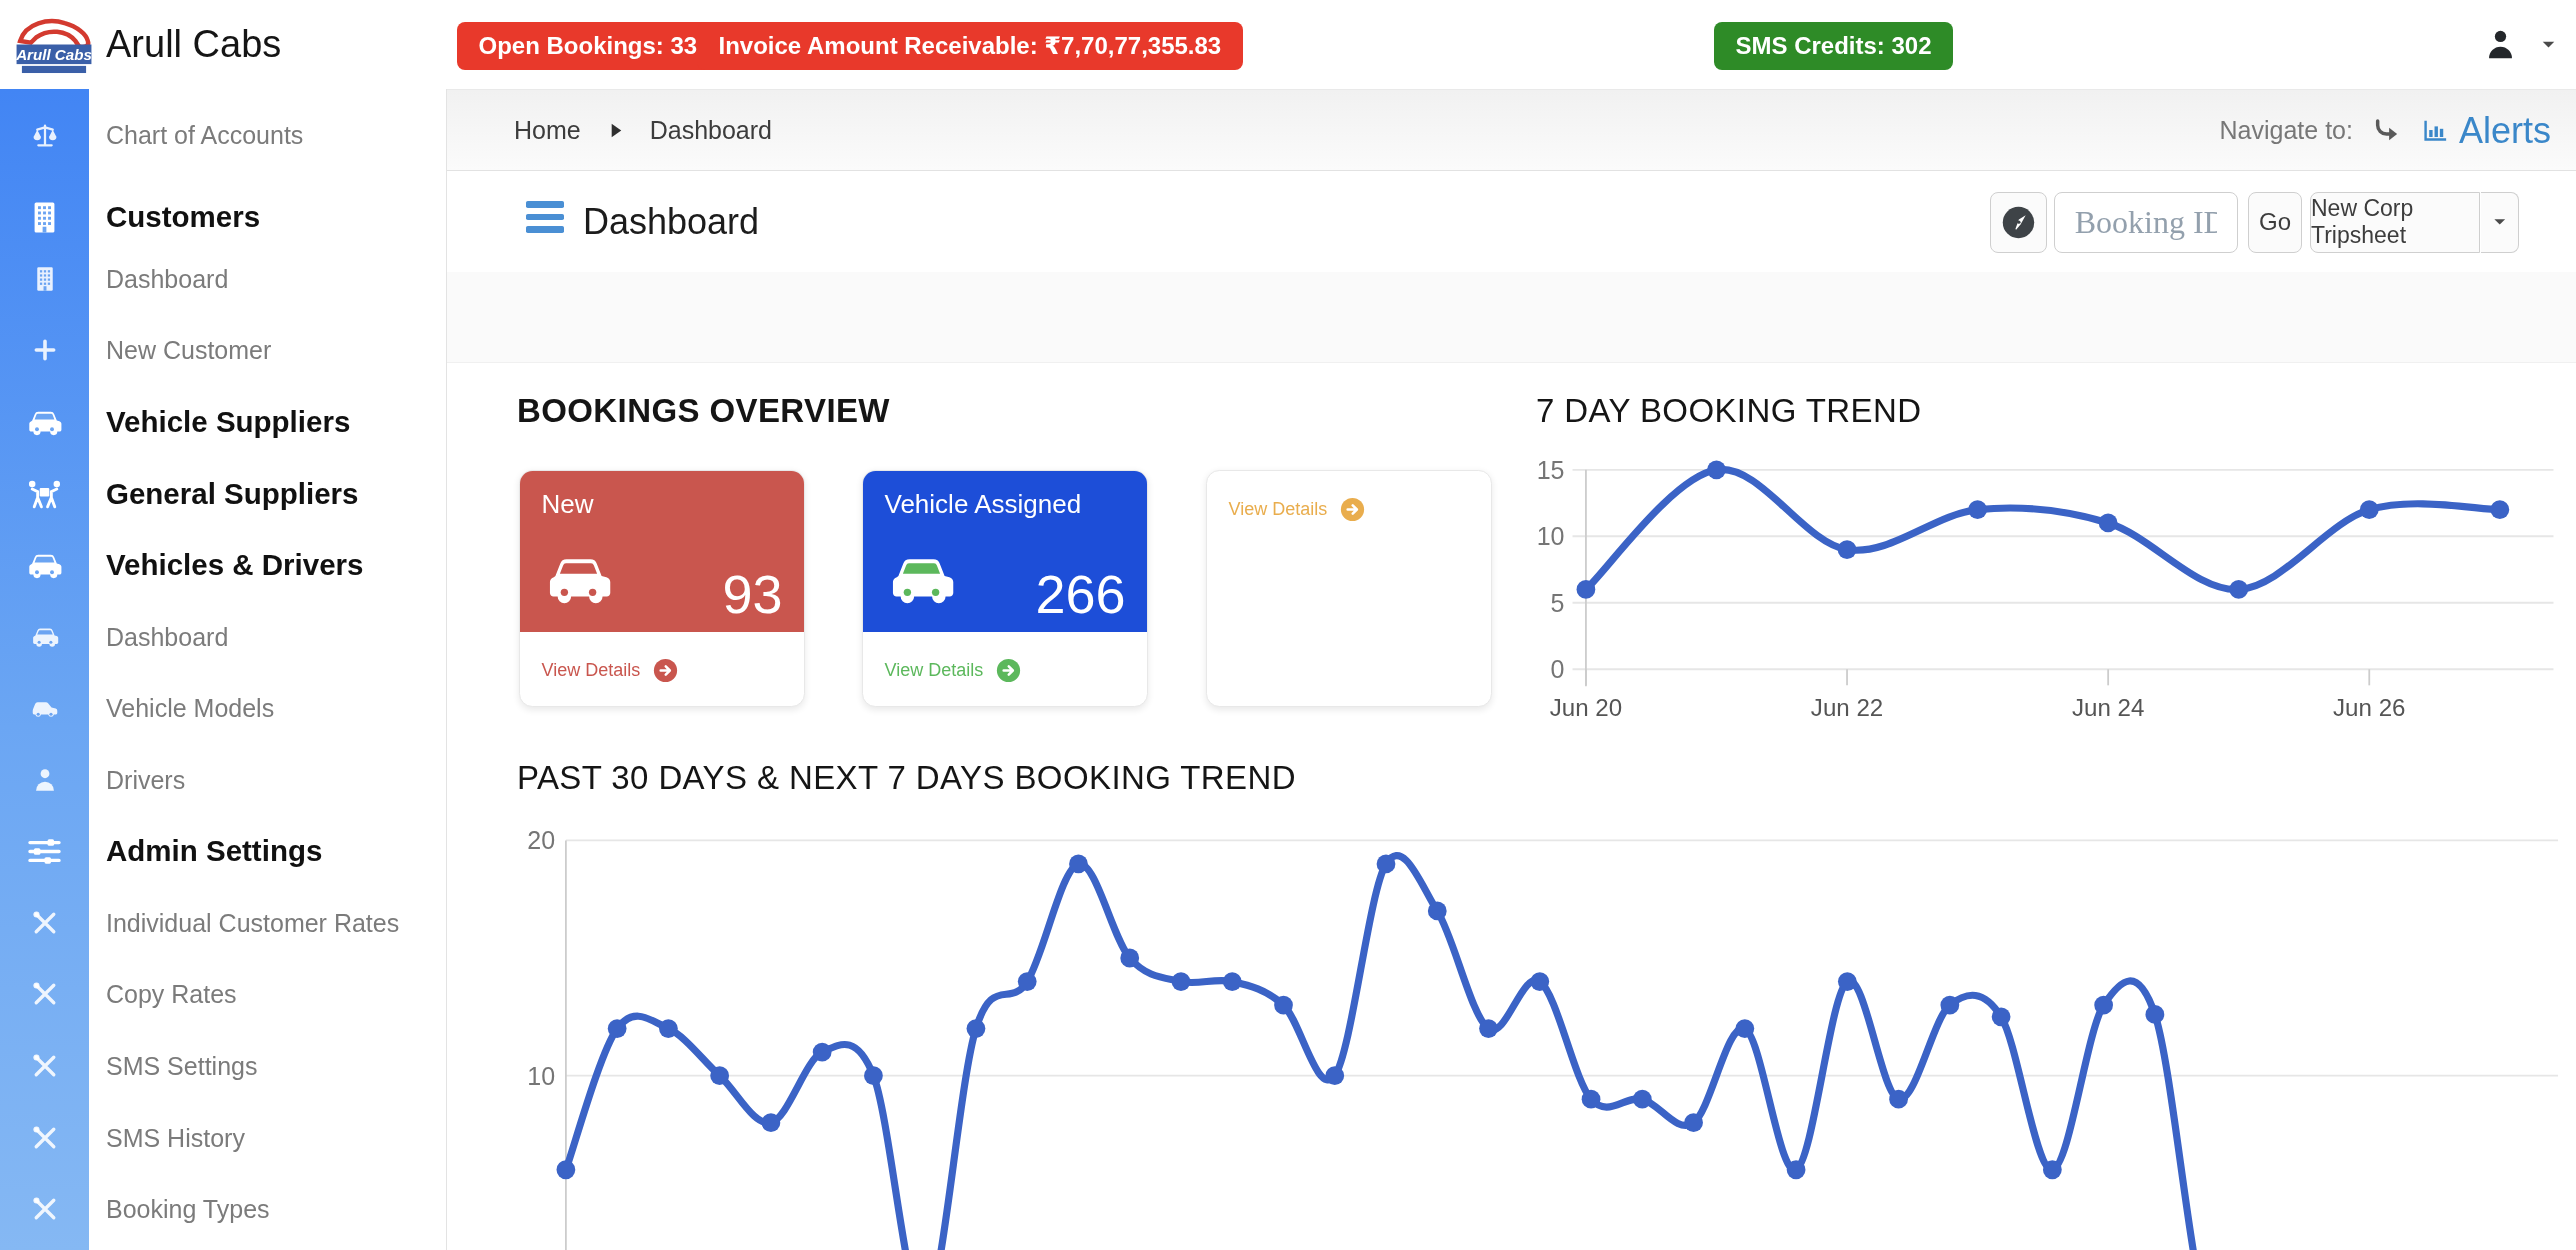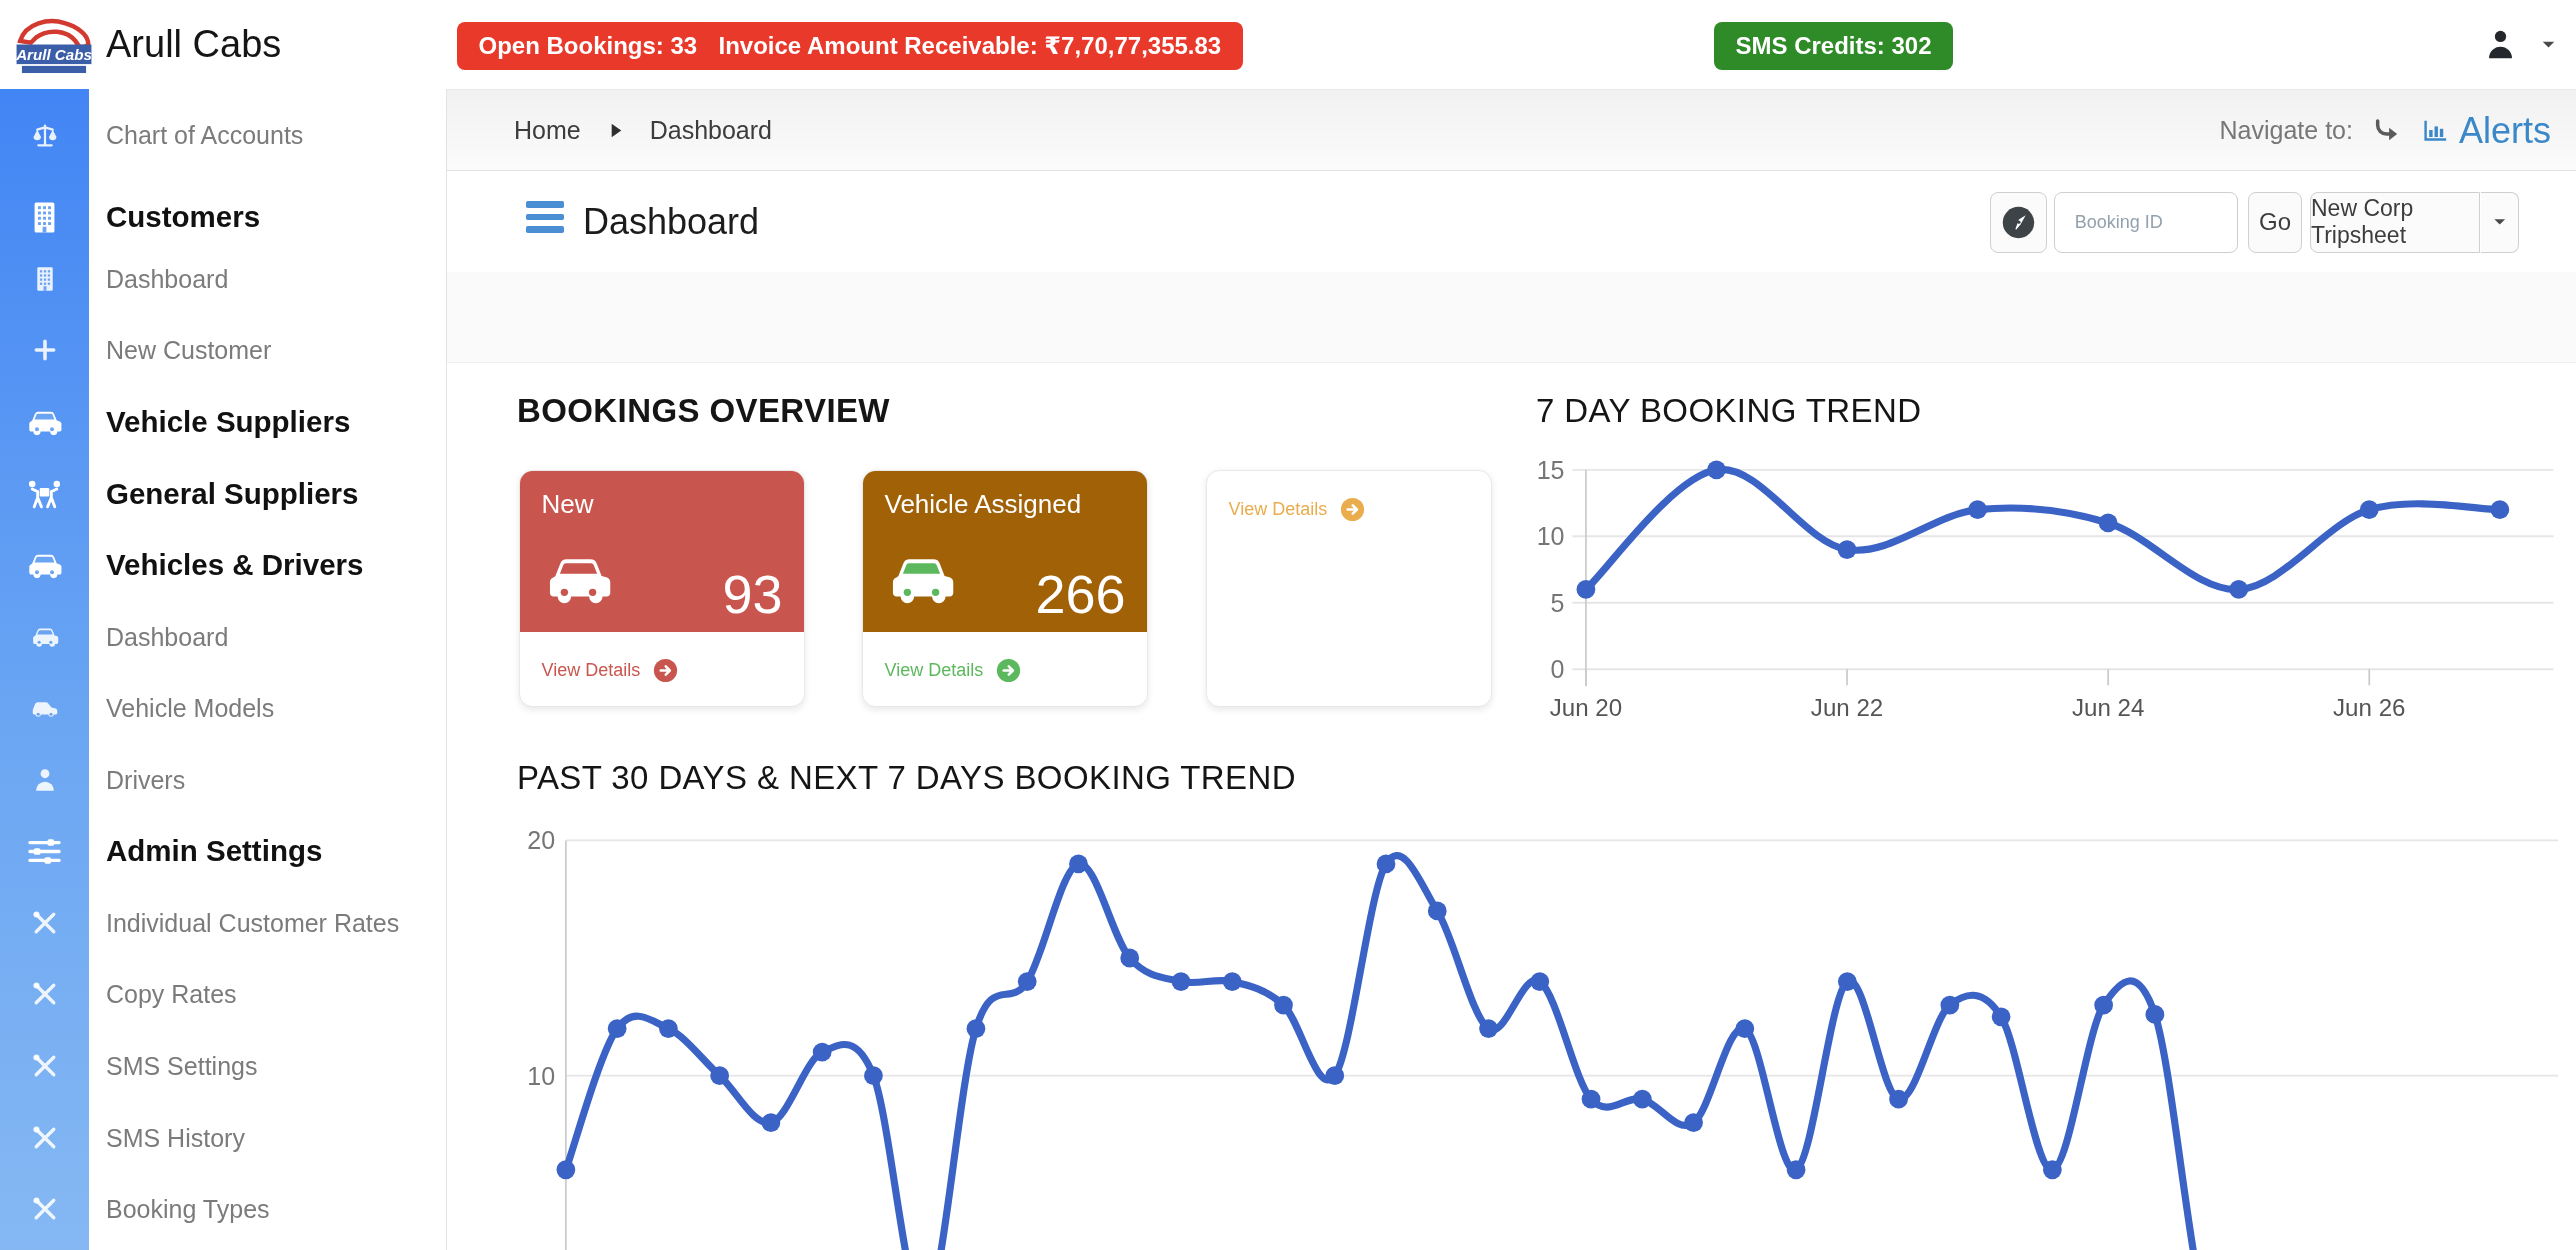--- a/index.html
+++ b/index.html
@@ -43,22 +43,22 @@
   #toolbar { left:447px; top:172px; width:2129px; height:100px; background:#fff; }
   #hamburger { left:79px; top:27px; width:38px; height:36px; display:flex; flex-direction:column;
                justify-content:center; gap:6.3px; cursor:pointer; }
   #hamburger i { display:block; height:6.3px; border-radius:1.8px; background:#4a8fd4; }
   #page-title { left:136px; top:0; height:100px; display:flex; align-items:center;
                 font-size:36px; color:#1c1c1c; font-weight:500; }
   .ctl { top:19.7px; height:61px; border:1.8px solid #cfcfcf; border-radius:8px; background:#fbfbfb;
          display:flex; align-items:center; justify-content:center; font-size:24px; color:#3d3d3d; cursor:pointer; }
   #compass-btn { left:1543px; width:57px; }
   #booking-id { left:1607px; width:184px; background:#fff; padding:0 19.7px; justify-content:flex-start; cursor:text; }
-  #booking-id input { width:100%; border:none; outline:none; font-size:18px; color:#333; background:transparent;
-                      font-family:Liberation Sans, sans-serif; }
+  #booking-id input { width:100%; border:none; outline:none; font-size:32px; color:#333; background:transparent;
+                      font-family:Liberation Serif, serif; }
   #booking-id input::placeholder { color:#93a0ad; }
   #go-btn { left:1801px; width:54px; }
   #tripsheet-btn { left:1863px; width:170px; border-right:0.9px solid #cfcfcf; border-radius:8px 0 0 8px; }
   #tripsheet-caret { left:2034px; width:38px; border-left:none; border-radius:0 8px 8px 0; }
 
   #gray-strip { left:447px; top:272px; width:2129px; height:91px; background:#fafafa;
                 border-bottom:0.9px solid #f0f0f0; }
 
   .section-title { font-size:33px; color:#151515; letter-spacing:0.4px; font-weight:400; white-space:nowrap; }
   #overview-title { left:517px; top:392px;font-weight:bold; }
@@ -386,21 +386,21 @@
          <span>
             <svg width="29" height="29" viewBox="0 0 24 24">
               <circle cx="12" cy="12" r="9.6" fill="#c9564e"></circle>
               <path d="M8 12h7M12.2 8.6l3.4 3.4-3.4 3.4" stroke="#fff" stroke-width="2.1" fill="none" stroke-linecap="round" stroke-linejoin="round"></path>
             </svg>
           </span>
        </a>
      </div>
     </article>
     <article class="card abs" style="left: 862px;">
-      <div class="card-head" style="background:#a16207">
+      <div class="card-head" style="background:#1d4ed8">
        <span class="card-label">Vehicle Assigned</span>
        <span class="card-car">
           <svg width="77" height="77" viewBox="0 0 24 24">
             <path d="M4.8 10.9l1.5-3.8A2.1 2.1 0 0 1 8.3 5.7h7.4a2.1 2.1 0 0 1 2 1.4l1.5 3.8 1.5.4c.7.2 1.2.8 1.2 1.5v3.4c0 .6-.5 1.1-1.1 1.1h-1.3a2.1 2.1 0 0 1-4.2 0H9.7a2.1 2.1 0 0 1-4.2 0H4.2c-.6 0-1.1-.5-1.1-1.1v-3.4c0-.7.5-1.3 1.2-1.5z" fill="#fff"></path>
             <path d="M7.2 7.6a1 1 0 0 1 .9-.7h7.8a1 1 0 0 1 .9.7l1 2.6H6.2z" fill="#5cb85c"></path>
             <circle cx="7.6" cy="16" r="1.15" fill="#5cb85c"></circle>
             <circle cx="16.4" cy="16" r="1.15" fill="#5cb85c"></circle>
           </svg>
         </span>
        <span class="card-value">266</span>

